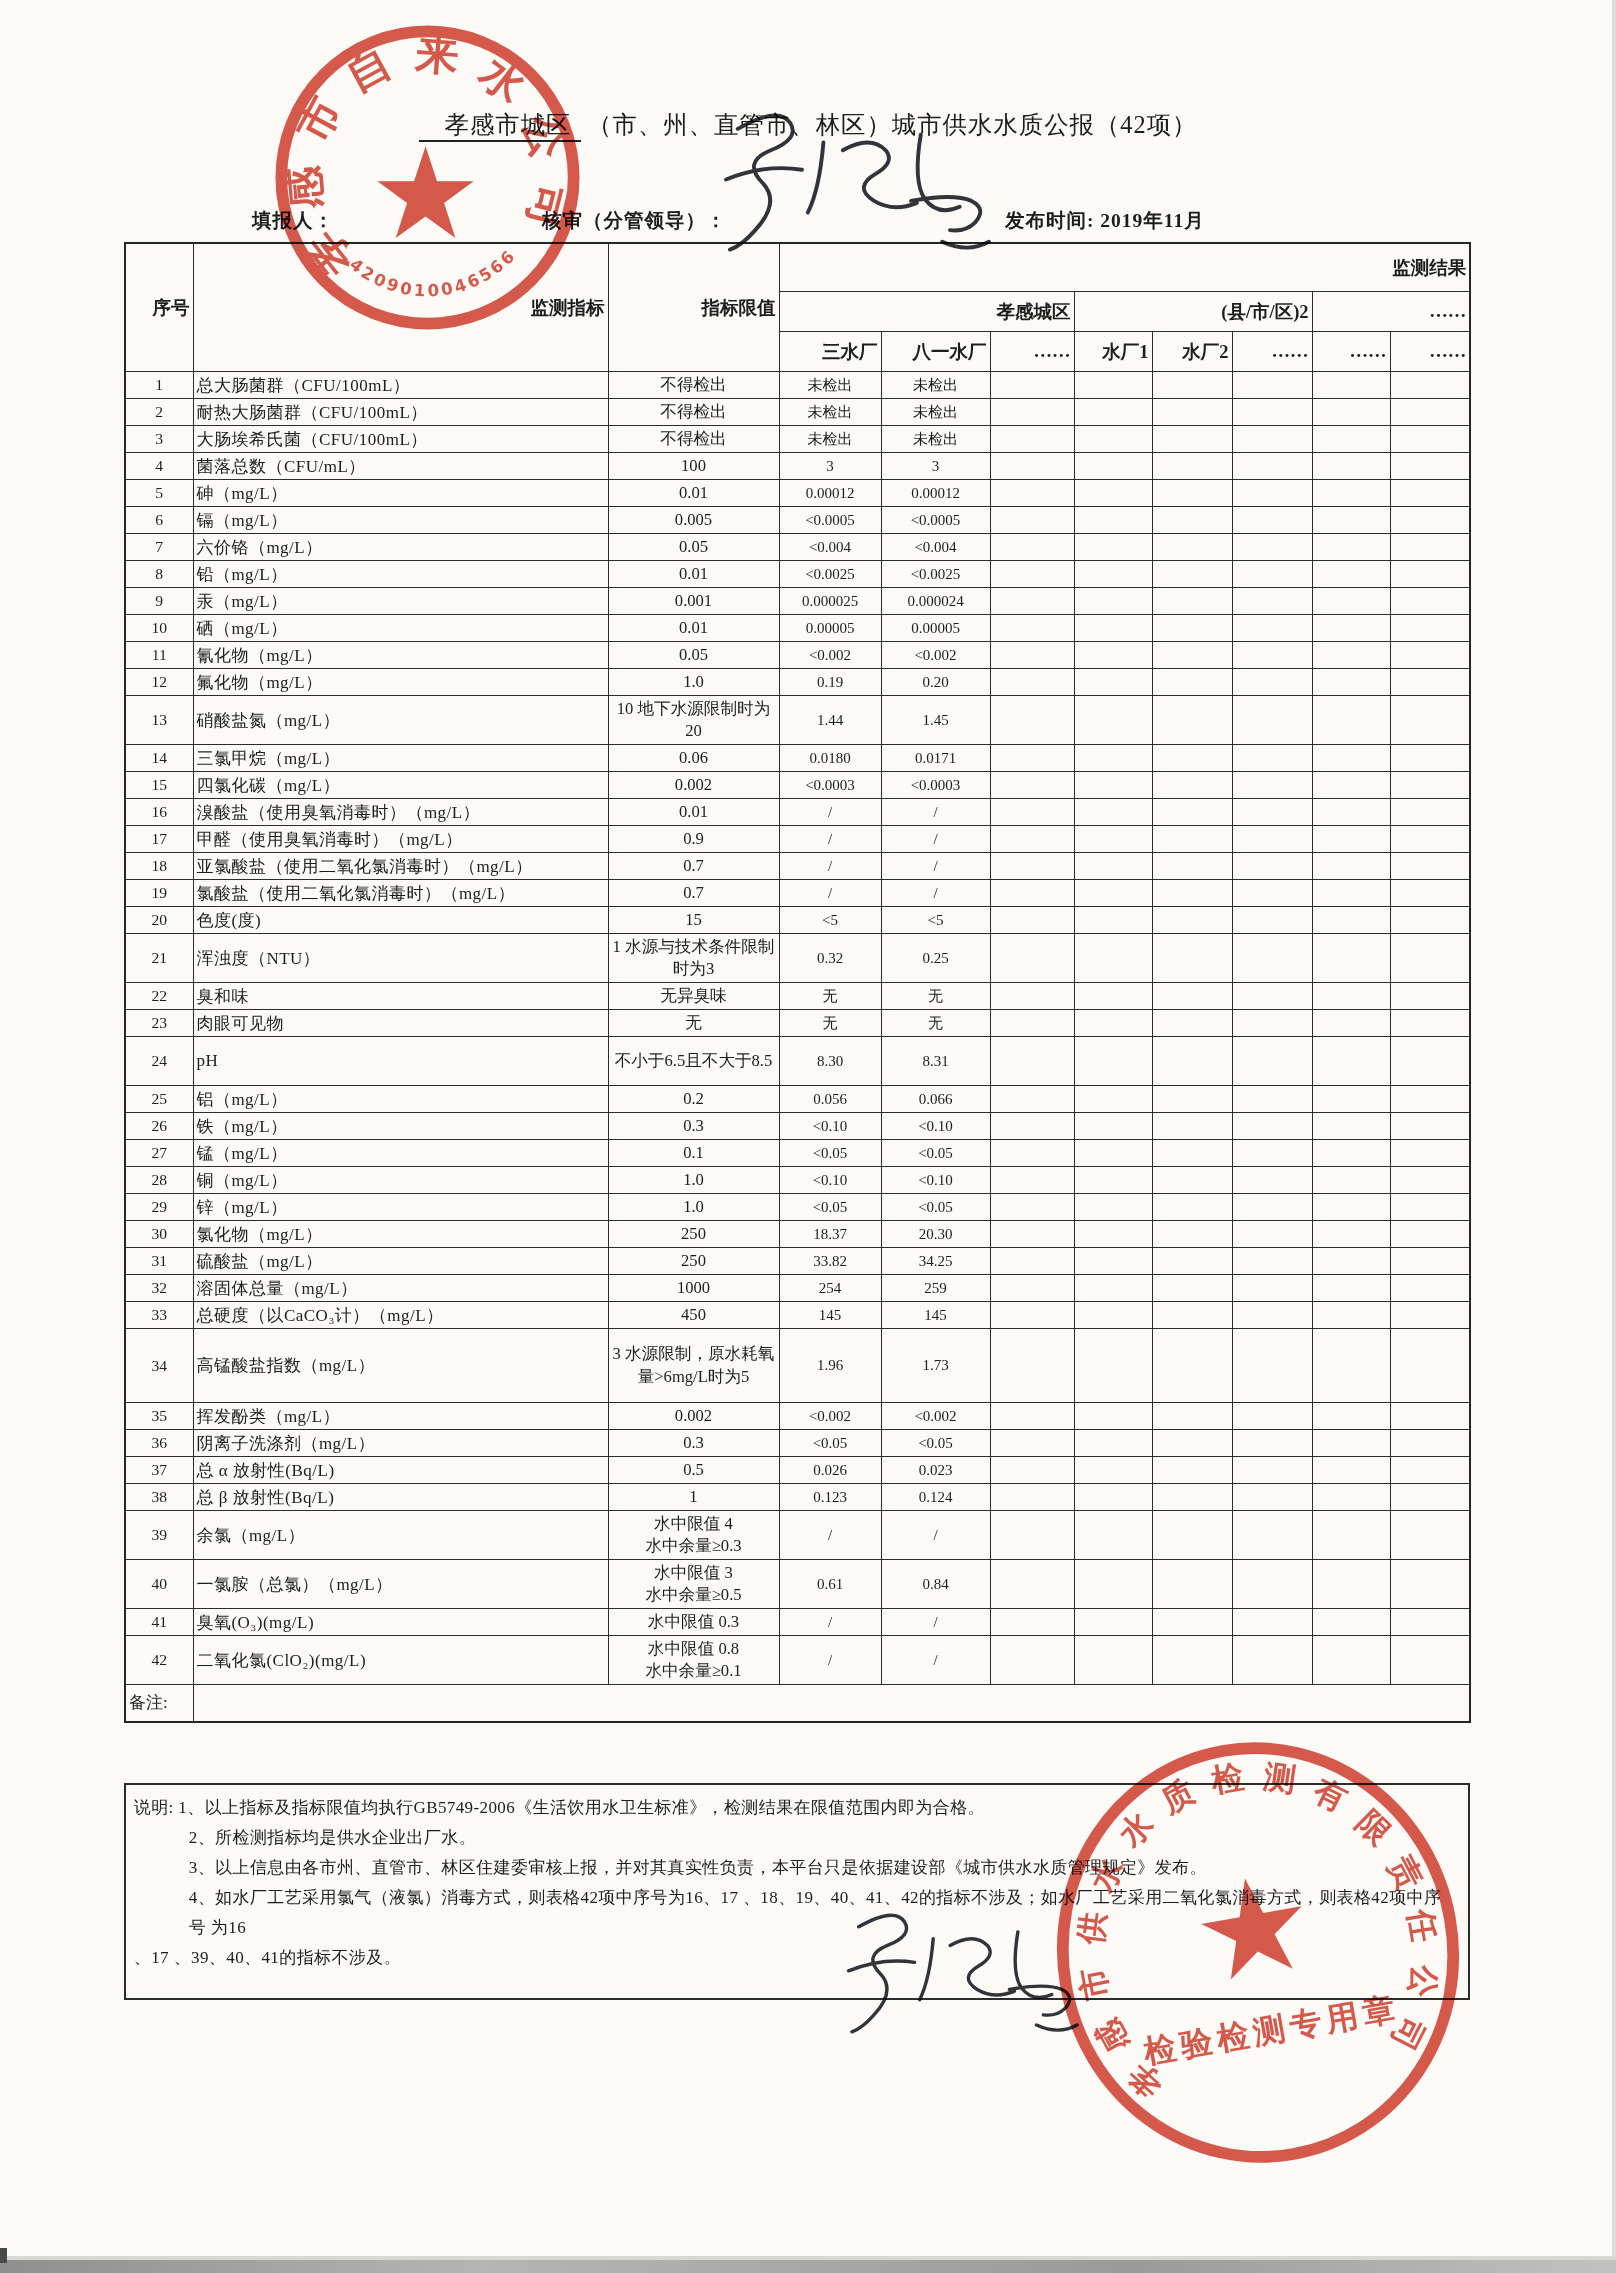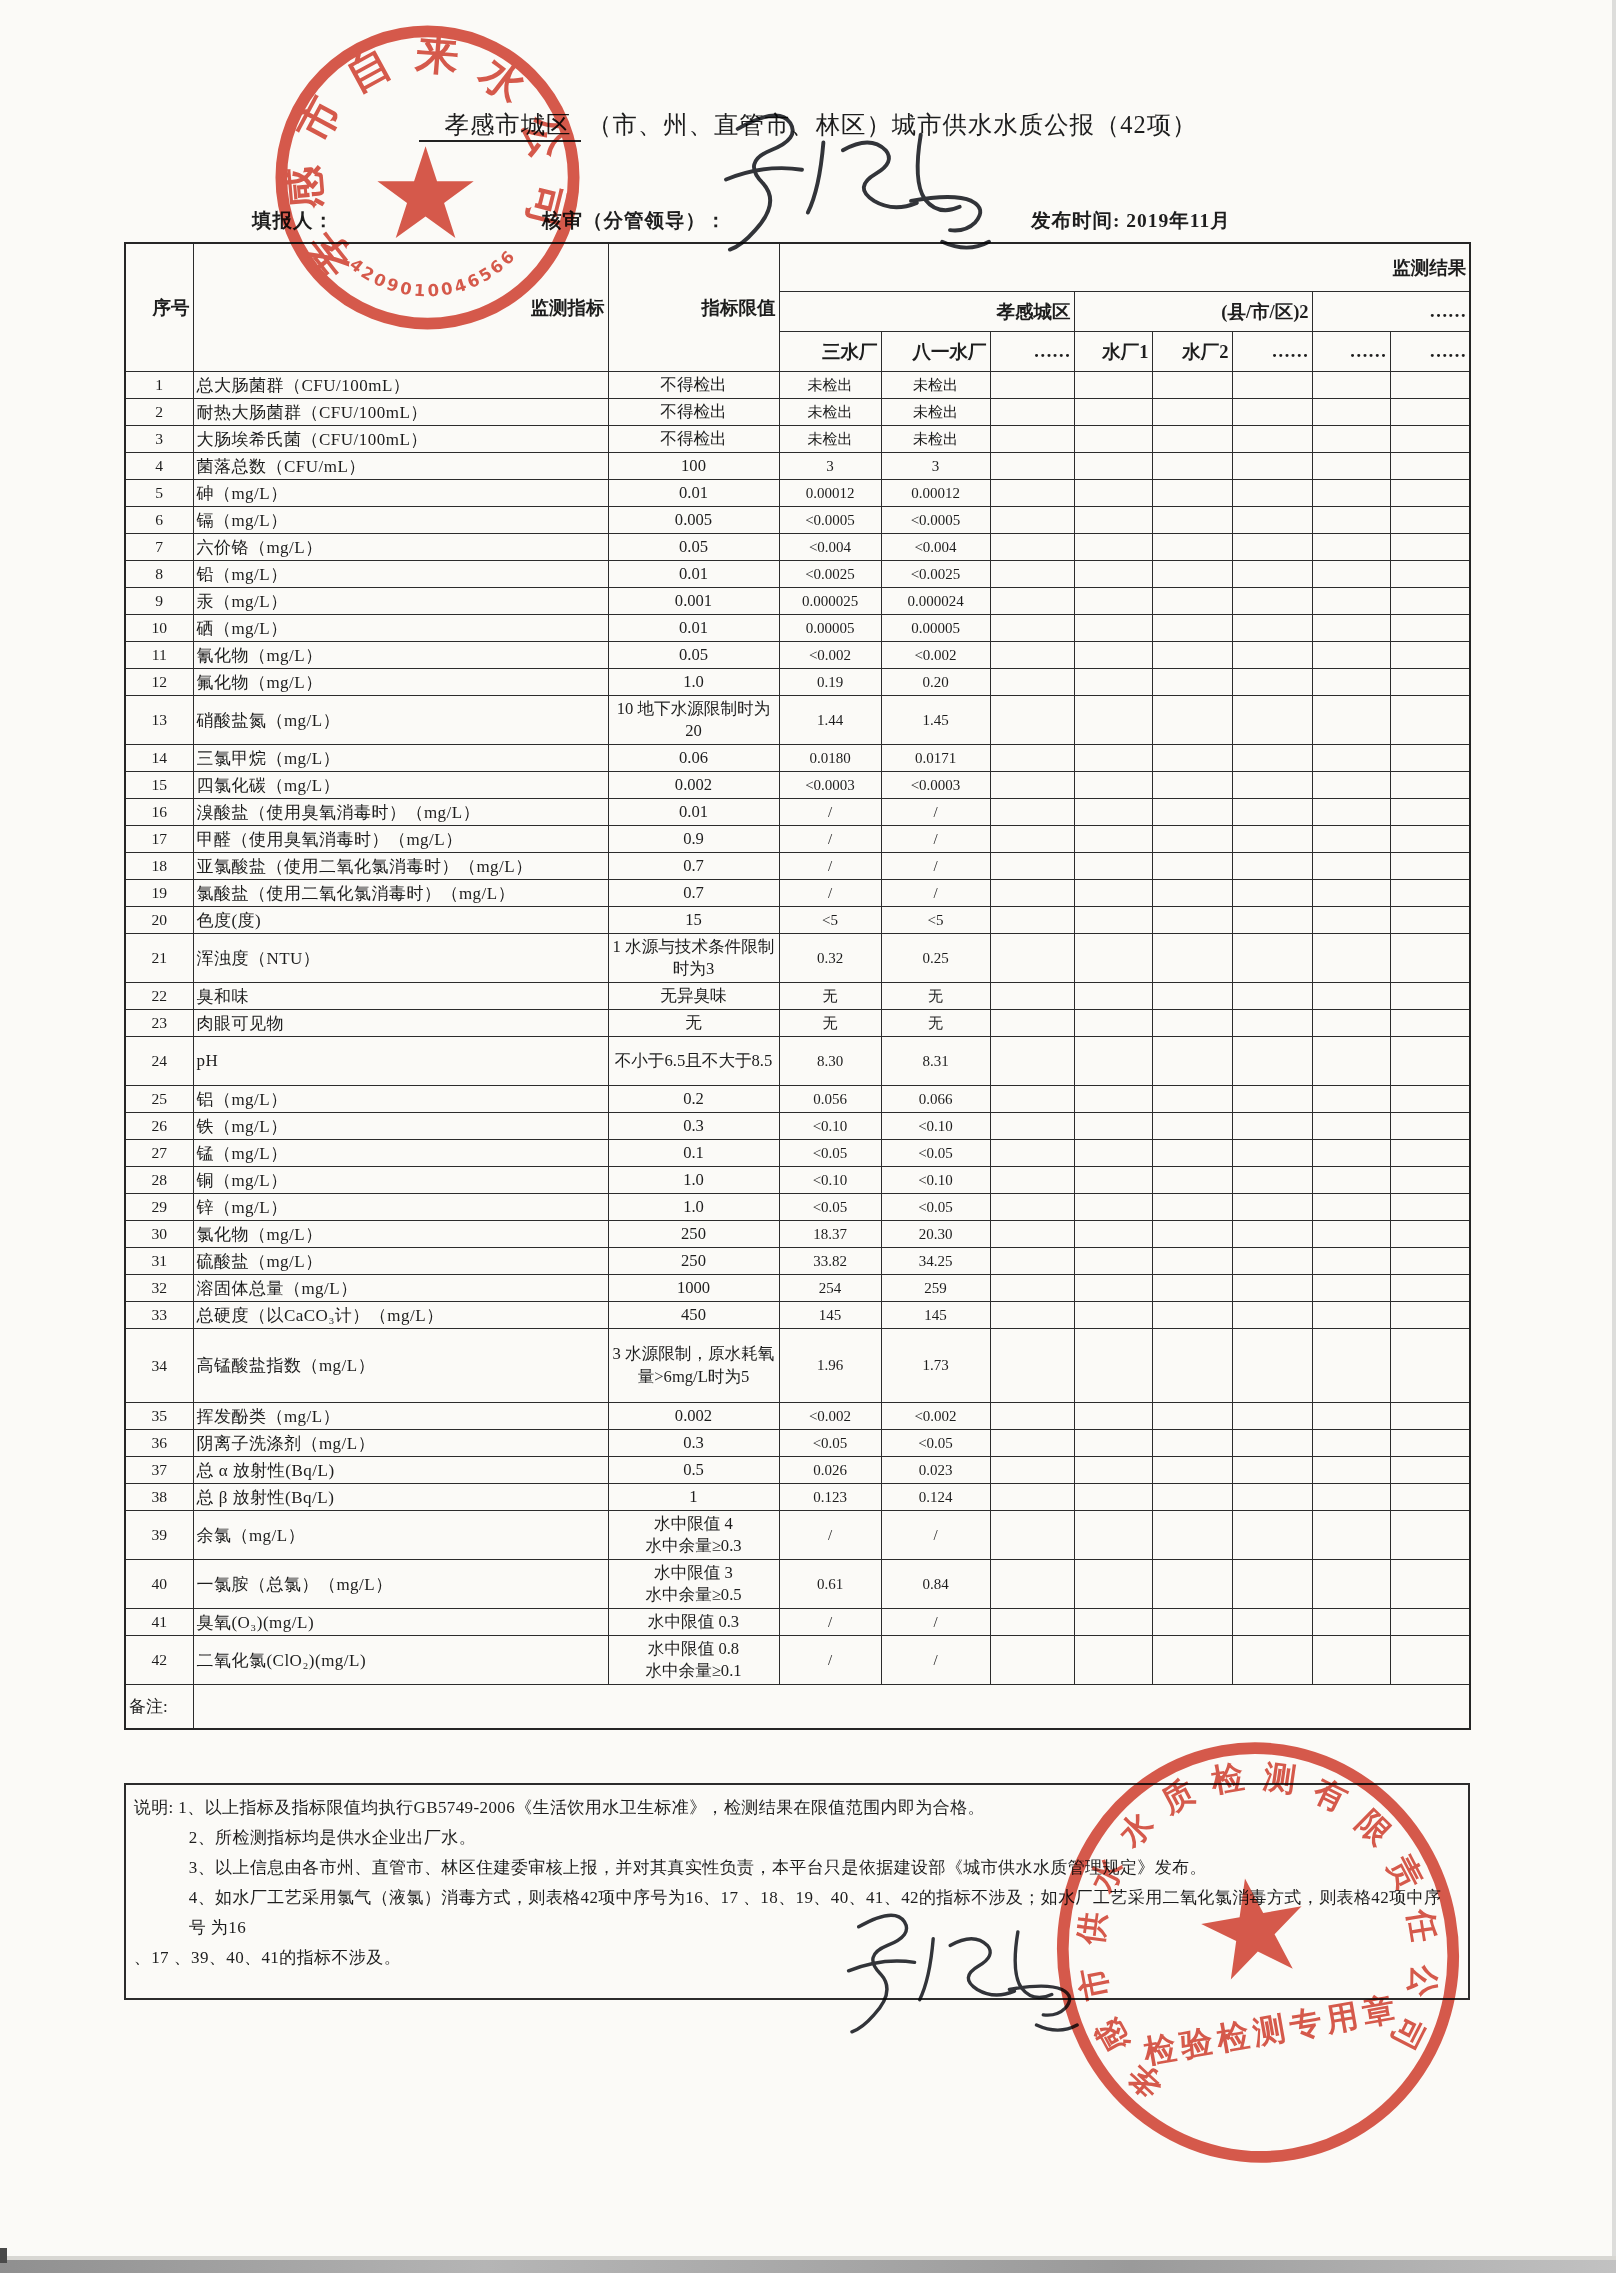--- a/index.html
+++ b/index.html
@@ -11,38 +11,38 @@
               background:linear-gradient(90deg,#8f8f8f,#b5b5b5 30%,#9a9a9a 70%,#c2c2c2);}
   .scan-strip2{position:absolute;left:0;right:0;bottom:12.7px;height:3.9px;background:#d8d7d3;}
   .scan-notch{position:absolute;left:0;bottom:9.8px;width:6.8px;height:15.6px;background:#4a4a4a;}
 
   
   .title{position:absolute;top:109px;left:0;width:100%;text-align:center;font-size:24.4px;font-weight:400;letter-spacing:1px;}
   .title-region{border-bottom:2.4px solid #222;padding:0 9.8px 2px 25px;margin-right:5.9px;}
   .meta{position:absolute;top:207px;font-size:19.5px;font-weight:700;letter-spacing:1px;white-space:nowrap;}
   .meta.filler{left:252px;}
   .meta.reviewer{left:542px;}
-  .meta.publish{left:1005px;margin-left:26px;}
+  .meta.publish{left:1005px;}
 
   
   table.report{position:absolute;left:124px;top:242px;width:1346px;border-collapse:collapse;table-layout:fixed;}
   table.report th,table.report td{border:1.6px solid #2c2c2c;padding:1px 2.9px;vertical-align:middle;}
   table.report{border:2.4px solid #262626;}
   table.report th{font-size:18.5px;font-weight:700;text-align:right;}
   tr.hrow1 th{height:45px;}
   tr.hrow2 th{height:37px;}
   tr.hrow3 th{height:37px;}
   td.seq{text-align:center;font-size:15.6px;}
   td.ind{text-align:left;padding-left:8.8px;font-size:17px;letter-spacing:0.5px;}
   td.limit{text-align:center;font-size:16.6px;white-space:pre-line;line-height:1.35;margin-top:40px;}
   td.val{text-align:center;font-size:15px;}
   tr.std{height:27px;}
   tr.tall{height:49px;}
   tr.xtall{height:74px;}
-  tr.remark{height:44px;border-radius:15px;}
+  tr.remark{height:37px;border-radius:15px;}
   td.remark-label{font-size:17px;text-align:left;padding-left:5.9px;vertical-align:middle;}
 
   
   .notes{position:absolute;left:124px;top:1752px;width:1346px;box-sizing:border-box;border:2.1px solid #2c2c2c;
          padding:7.8px 9.8px 25px 7.8px;font-size:17px;line-height:30px;letter-spacing:0.4px;margin-top:31px;}
   .notes div:nth-child(2),.notes div:nth-child(3),.notes div:nth-child(4){padding-left:55px;}
 
   
   .stamp{position:absolute;opacity:.84;mix-blend-mode:multiply;}
   .sig{position:absolute;mix-blend-mode:multiply;}

